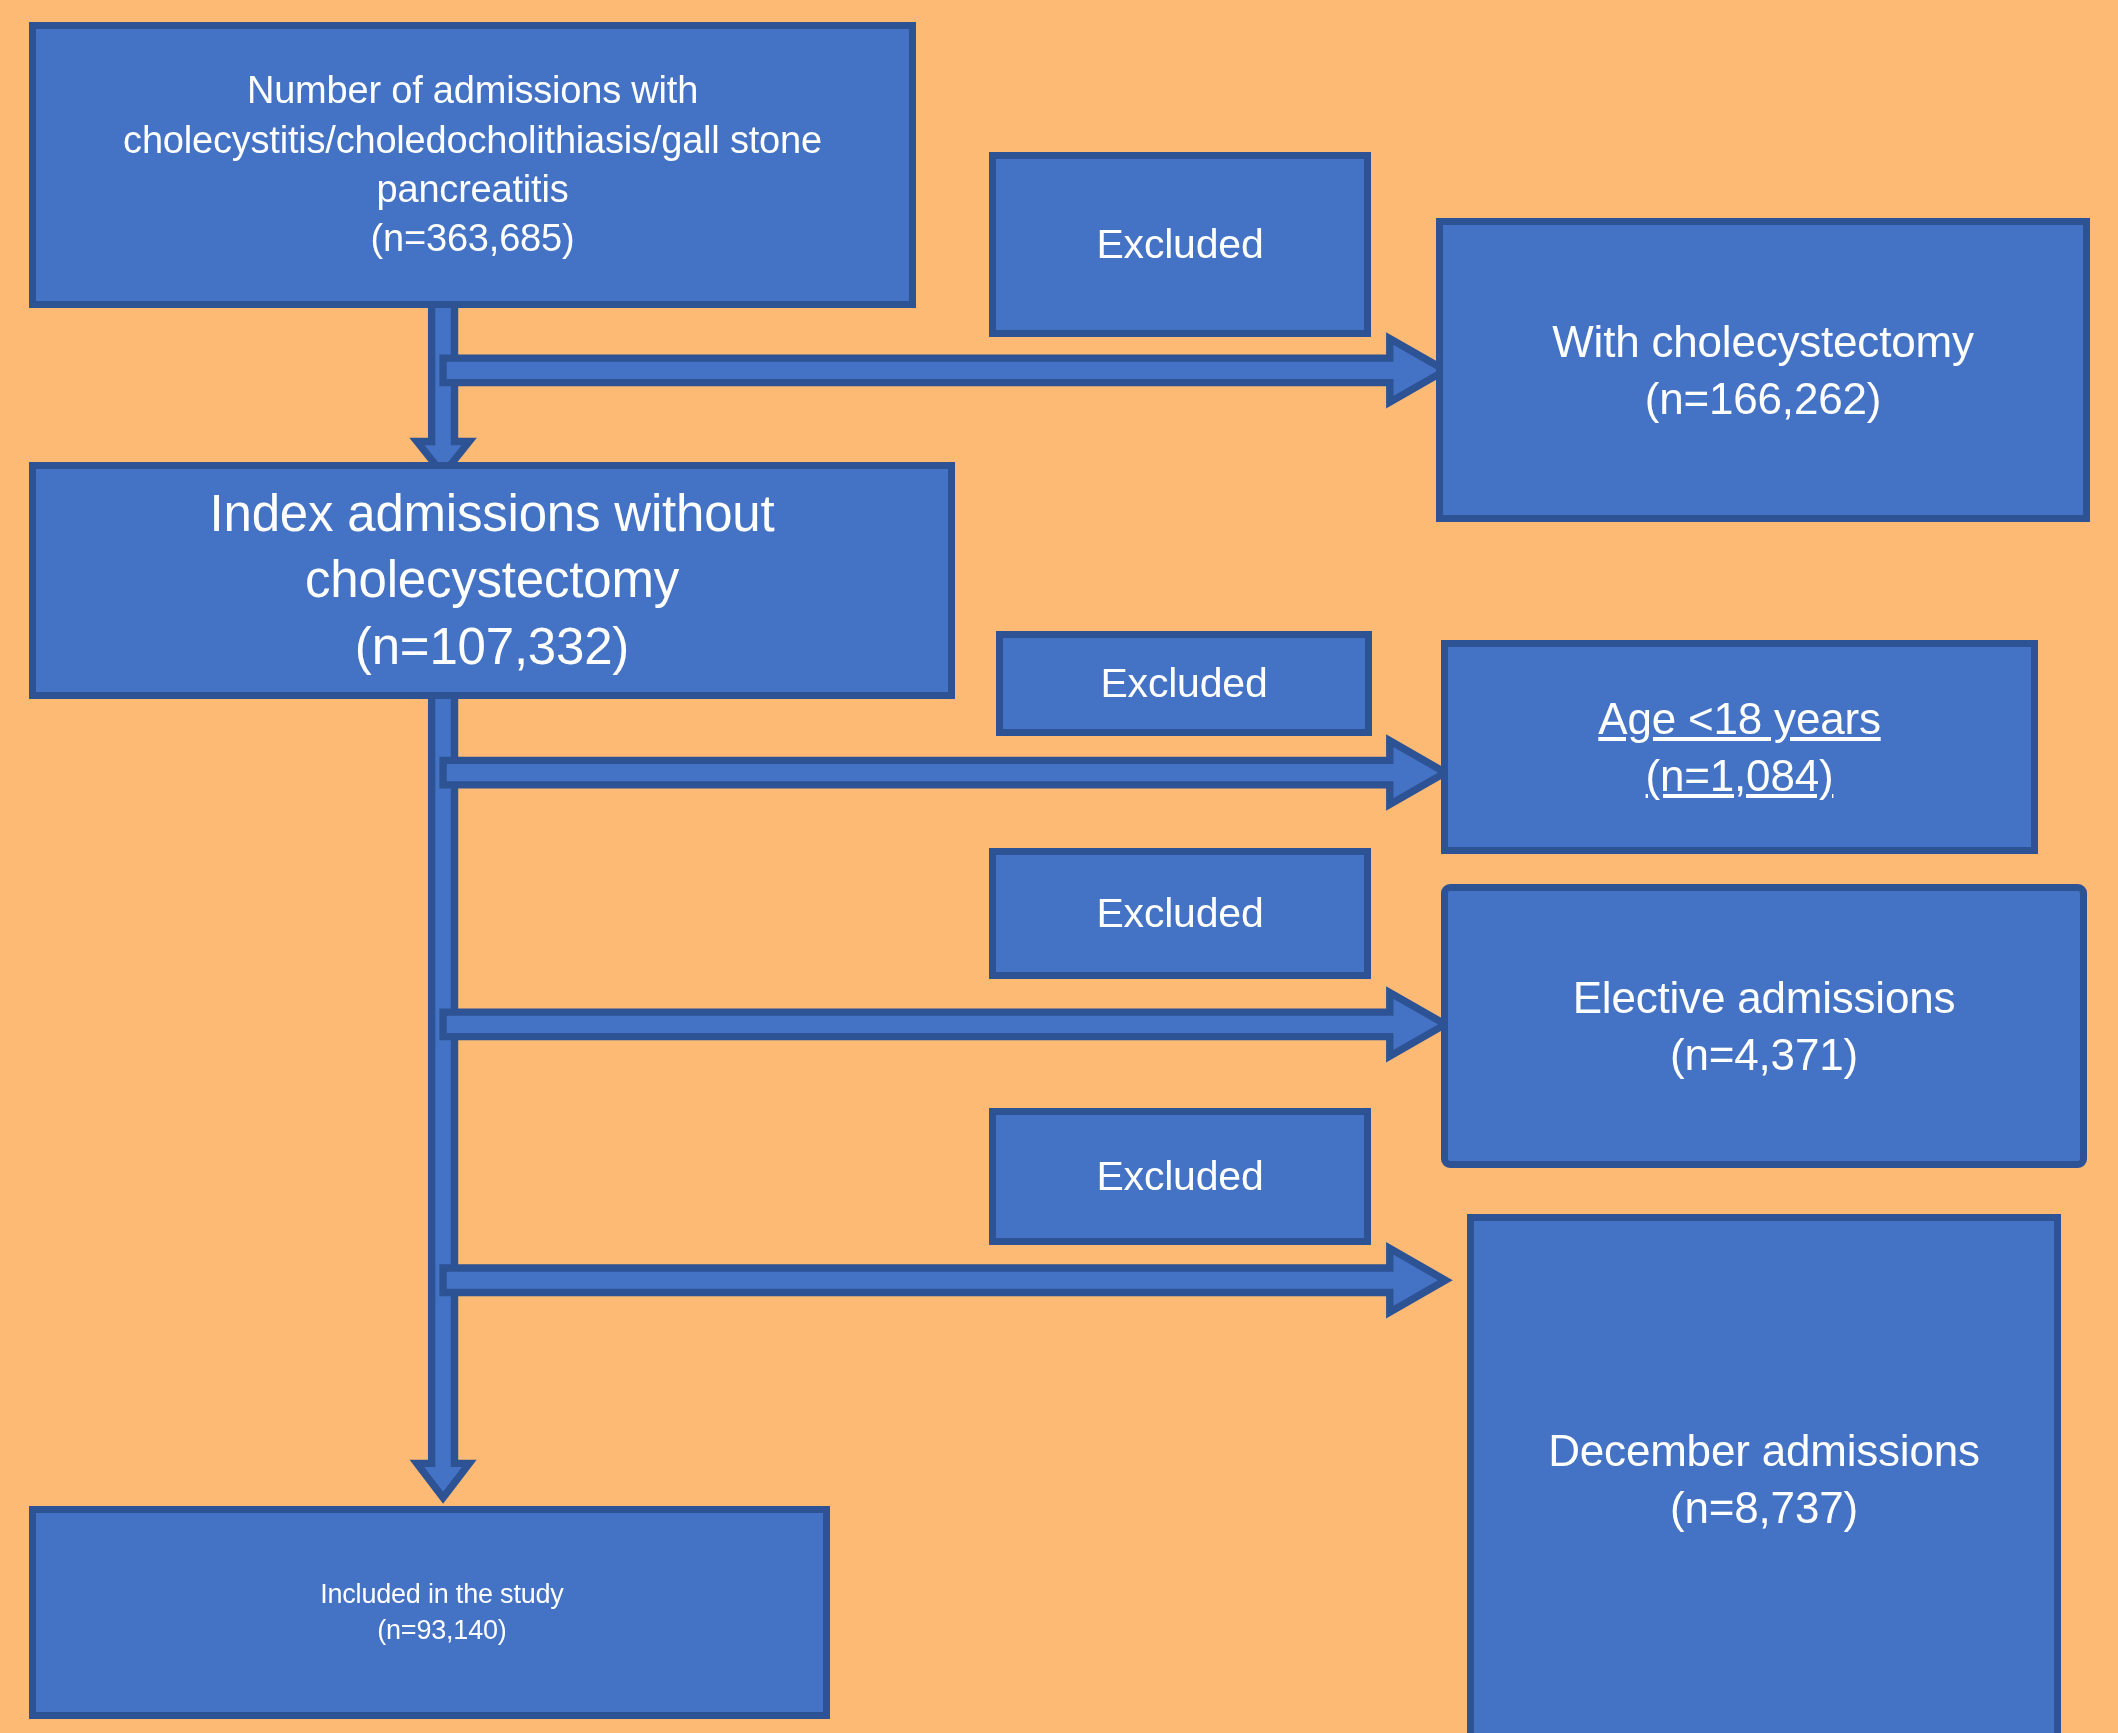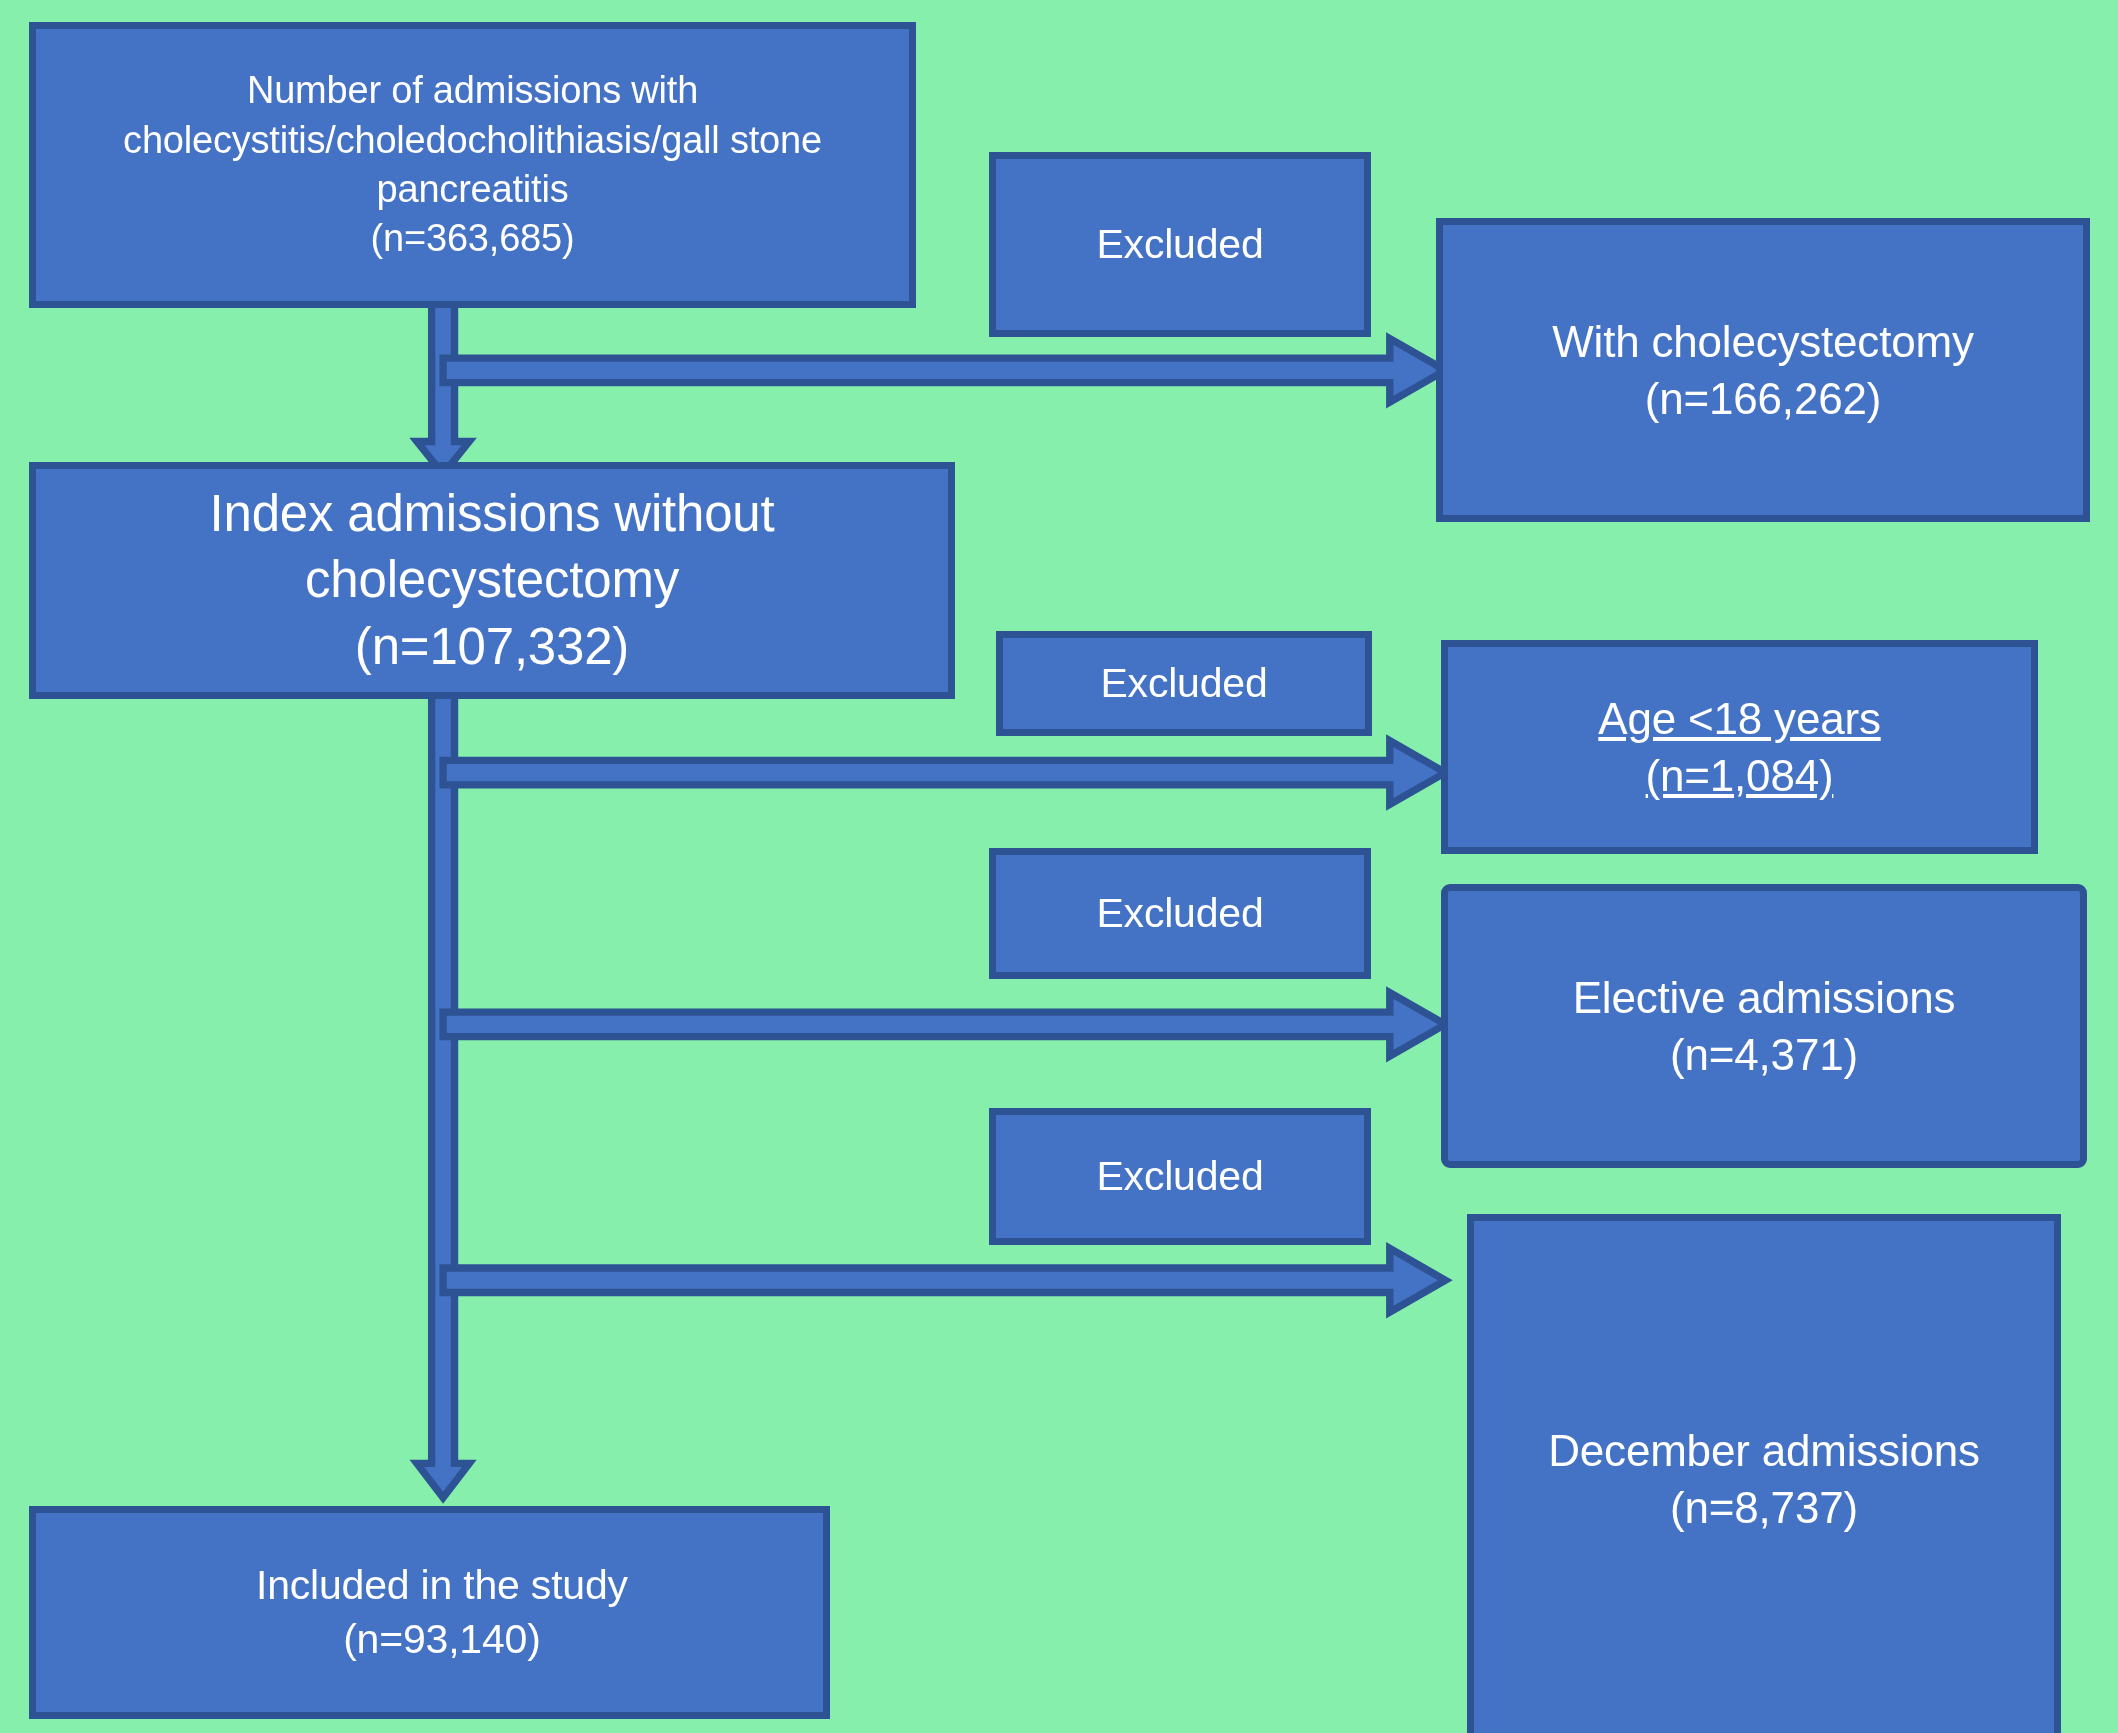--- a/index.html
+++ b/index.html
@@ -4,21 +4,21 @@
 <style>
   html, body {
     margin: 0;
     padding: 0;
     background: #ffffff;
   }
   #canvas {
     position: relative;
     width: 2119px;
     height: 1734px;
-    background: #86efac;
+    background: #fdba74;
     overflow: hidden;
     font-family: "Liberation Sans", sans-serif;
   }
   .node {
     position: absolute;
     box-sizing: border-box;
     background: #4472C4;
     border: 7.4px solid #2E5395;
     color: #ffffff;
     display: flex;
@@ -35,21 +35,21 @@
     position: absolute;
     left: 0;
     top: 0;
     width: 2119px;
     height: 1734px;
     pointer-events: none;
   }
   
   #n-source      { left:29px;   top:22px;   width:887px; height:286px; font-size:38px; }
   #n-index       { left:29px;   top:462px;  width:926px; height:237px; font-size:51px; }
-  #n-included    { left:29px;   top:1506px; width:801px;  height:213px; font-size:41px;padding-left:33px; }
+  #n-included    { left:29px;   top:1506px; width:801px;  height:213px; font-size:27px;padding-left:33px; }
 
   #n-excl-1      { left:989px; top:152px;  width:382px;  height:185px; font-size:41px; }
   #n-excl-2      { left:996px; top:631px;  width:376px;  height:105px; font-size:41px; }
   #n-excl-3      { left:989px; top:848px; width:382px;  height:131px; font-size:41px; }
   #n-excl-4      { left:989px; top:1108px; width:382px;  height:137px; font-size:41px; }
 
   #n-chole       { left:1436px; top:218px;  width:654px;  height:304px; font-size:44px; }
   #n-age         { left:1441px; top:640px;  width:597px;  height:214px; font-size:44px;text-decoration:underline; }
   #n-elective    { left:1441px; top:884px; width:646px;  height:284px; font-size:44px;border-radius:9px; }
   #n-december    { left:1467px; top:1214px; width:594px;  height:530px; font-size:44px; }

